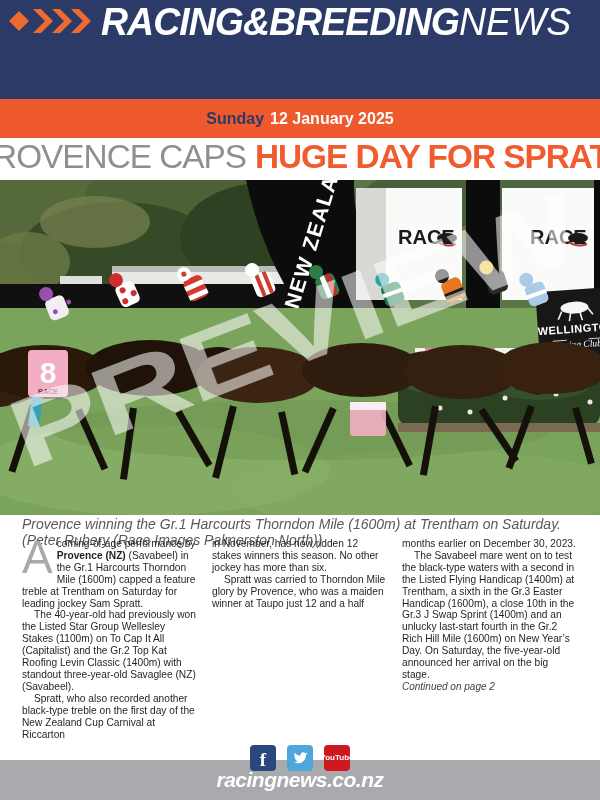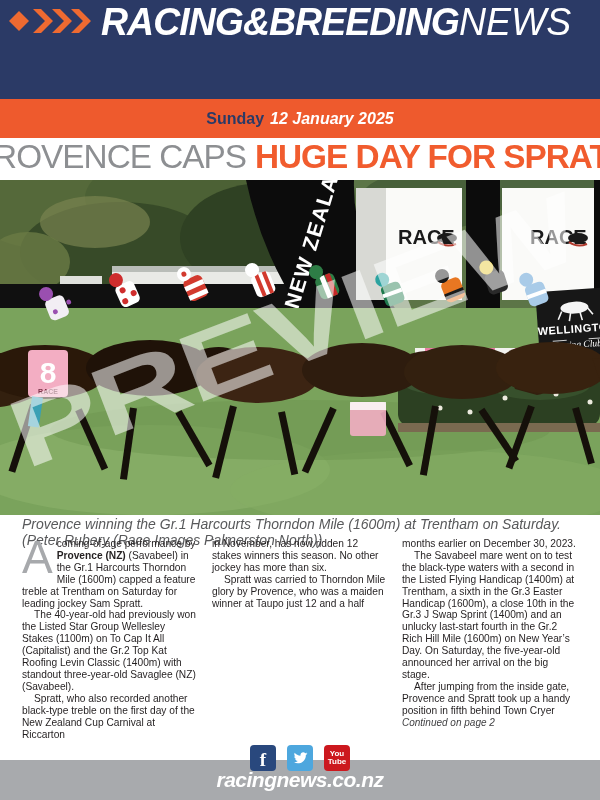--- a/index.html
+++ b/index.html
@@ -12,21 +12,21 @@
   .chevrons{flex:0 0 auto;margin-top:4px;}
   .wordmark{color:#fff;font-style:italic;font-size:39px;letter-spacing:-1px;
             transform:scaleX(.96);transform-origin:left center;white-space:nowrap;}
   .wordmark .bold{font-weight:700;}
   .wordmark .light{font-weight:400;letter-spacing:0;}
 
   
   .dateband{position:absolute;top:99px;left:0;width:600px;height:39px;background:#ee5a2d;
             display:flex;align-items:center;justify-content:center;font-size:16px;font-weight:700;}
   .dateband .day{color:#2b3a66;margin-right:6px;}
-  .dateband .date{color:#ffffff;font-style:italic;}
+  .dateband .date{color:#ffffff;}
 
   
   .headline{position:absolute;top:133px;left:0;width:600px;height:47px;display:flex;
             align-items:center;justify-content:center;white-space:nowrap;font-size:34px;
             letter-spacing:-1px;transform:scaleX(.98);}
   .headline .h-gray{color:#8d8f92;font-weight:400;margin-right:9px;}
   .headline .h-orange{color:#f15c2e;font-weight:700;}
 
   
   .photo{position:absolute;top:180px;left:0;width:600px;height:335px;overflow:hidden;background:#6b9150;}
@@ -48,21 +48,21 @@
   
   .footer-bar{position:absolute;top:760px;left:0;width:600px;height:40px;background:#a8aaad;}
   .site{position:absolute;top:768px;left:0;width:600px;text-align:center;color:#ffffff;
         font-size:21px;font-weight:700;font-style:italic;letter-spacing:-0.5px;}
   .socials{position:absolute;top:745px;left:0;width:600px;display:flex;justify-content:center;gap:11px;}
   .sicon{width:26px;height:26px;border-radius:4px;display:flex;align-items:center;justify-content:center;
          box-sizing:border-box;}
   .fb{background:#29487d;color:#fff;font-weight:700;font-size:19px;font-family:"Liberation Serif",serif;
       align-items:flex-end;padding-bottom:0px;overflow:hidden;}
   .tw{background:#4da7de;}
-  .yt{background:#cc181e;color:#fff;flex-direction:column;line-height:8px;font-size:8px;font-weight:700;
+  .yt{background:#cc181e;color:#fff;flex-direction:row;line-height:8px;font-size:8px;font-weight:700;
       text-align:center;}
   .yt span{display:block;}
 </style>
 </head>
 <body>
 
 <div class="page">
 
   <div class="masthead">
     <svg class="chevrons" width="82" height="34" viewBox="0 0 82 34">
@@ -269,21 +269,20 @@
       <p class="ind">The 40-year-old had previously won the Listed Star Group Wellesley Stakes (1100m) on To Cap It All (Capitalist) and the Gr.2 Top Kat Roofing Levin Classic (1400m) with standout three-year-old Savaglee (NZ) (Savabeel).</p>
       <p class="ind">Spratt, who also recorded another black-type treble on the first day of the New Zealand Cup Carnival at Riccarton</p>
     </div>
     <div class="col">
       <p>in November, has now ridden 12 stakes winners this season. No other jockey has more than six.</p>
       <p class="ind">Spratt was carried to Thorndon Mile glory by Provence, who was a maiden winner at Taupo just 12 and a half</p>
     </div>
     <div class="col">
       <p>months earlier on December 30, 2023.</p>
       <p class="ind">The Savabeel mare went on to test the black-type waters with a second in the Listed Flying Handicap (1400m) at Trentham, a sixth in the Gr.3 Easter Handicap (1600m), a close 10th in the Gr.3 J Swap Sprint (1400m) and an unlucky last-start fourth in the Gr.2 Rich Hill Mile (1600m) on New Year’s Day. On Saturday, the five-year-old announced her arrival on the big stage.</p>
-      <p class="ind">After jumping from the inside gate, Provence and Spratt took up a handy position in fifth behind Town Cryer</p>
       <p class="continued">Continued on page 2</p>
     </div>
   </div>
 
   <div class="footer-bar"></div>
   <div class="site">racingnews.co.nz</div>
   <div class="socials">
     <div class="sicon fb">
         <span>f</span>
       </div>

